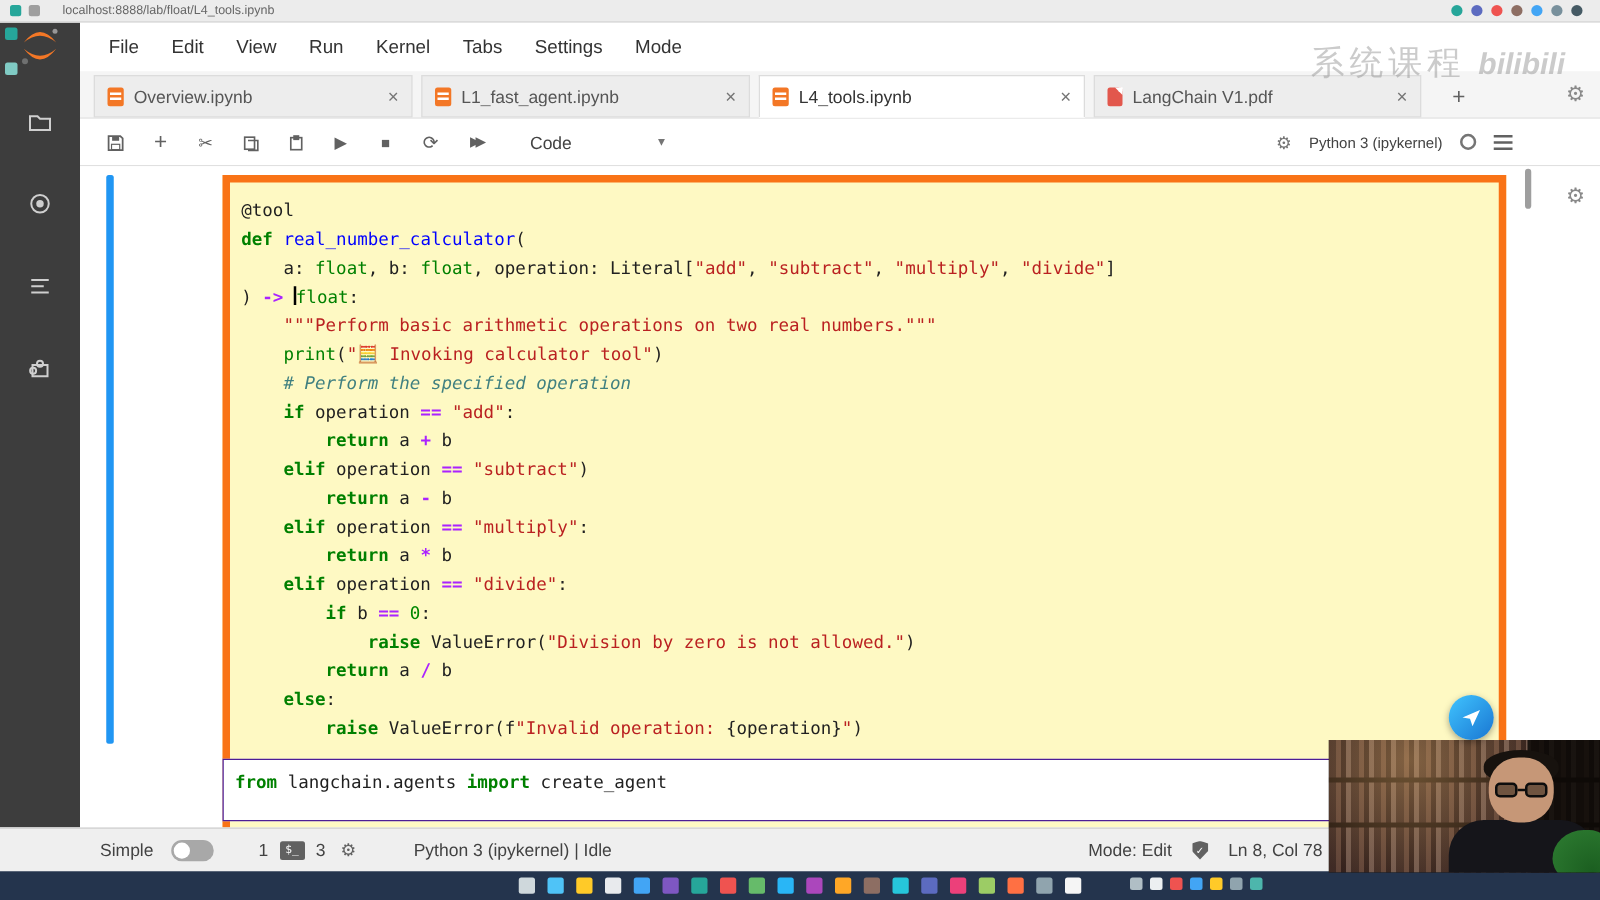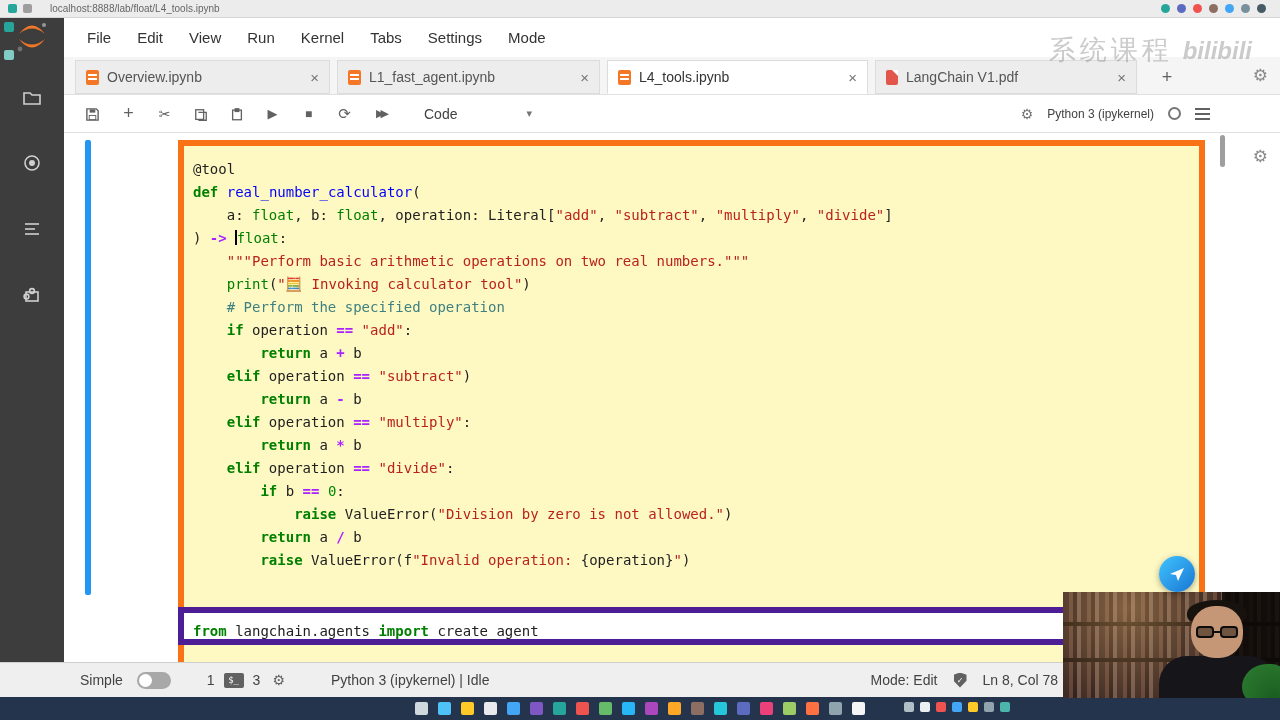--- a/index.html
+++ b/index.html
@@ -56,28 +56,28 @@
   .kernel-name { font-size:12px; color:#424242; }
   .kernel-circle { width:13px; height:13px; border:2px solid #757575; border-radius:50%; }
   .burger { display:inline-block; }
   .burger i { display:block; width:15px; height:2px; background:#616161; margin:3px 0; }
 
   
   .content { position:absolute; left:64px; top:133px; right:0; bottom:58px; background:#fff; overflow:hidden; }
   .active-bar { position:absolute; left:21px; top:7px; width:6px; height:455px; background:#2196f3; border-radius:2px; }
   .editor1 { position:absolute; left:114px; top:7px; width:1027px; height:588px; background:#fef9c3;
     border:6px solid #f97316; padding:12px 8px 0 9px; }
-  .editor2 { position:absolute; left:114px; top:474px; width:1027px; height:38px; background:#fff;
-    border:6px solid #4c1d95; padding:7px 8px 0 9px; }
+  .editor2 { position:absolute; left:114px; top:474px; width:1027px; height:50px; background:#fff;
+    border:1px solid #4c1d95; padding:7px 8px 0 9px; }
   .prompt2 { position:absolute; left:21px; top:483px; width:142px; text-align:right;
     font-family:"DejaVu Sans Mono", monospace; font-size:13px; color:#9e9e9e; }
   .code-line { font-family:"DejaVu Sans Mono", monospace; font-size:14px; line-height:23px; white-space:pre; }
   .t-kw { color:#008000; font-weight:bold; }
   .t-str { color:#BA2121; }
-  .t-com { color:#408080; }
+  .t-com { color:#408080; font-style:italic; }
   .t-fn { color:#0000FF; }
   .t-op { color:#AA22FF; font-weight:bold; }
   .t-num { color:#080; }
   .t-bi { color:#008000; }
   .t-txt { color:#212121; }
   .t-cur { display:inline-block; width:1.5px; height:15px; background:#000; vertical-align:-2px; }
   .v-scroll { position:absolute; left:1156px; top:2px; width:5px; height:32px; background:#9e9e9e; border-radius:3px; }
 
   
   .statusbar { position:absolute; left:0; right:0; bottom:23px; height:35px; background:#efefef;
@@ -287,20 +287,21 @@
       <div class="code-line"><span class="t-txt">    </span><span class="t-kw">if</span><span class="t-txt"> operation </span><span class="t-op">==</span><span class="t-txt"> </span><span class="t-str">"add"</span><span class="t-txt">:</span></div>
       <div class="code-line"><span class="t-txt">        </span><span class="t-kw">return</span><span class="t-txt"> a </span><span class="t-op">+</span><span class="t-txt"> b</span></div>
       <div class="code-line"><span class="t-txt">    </span><span class="t-kw">elif</span><span class="t-txt"> operation </span><span class="t-op">==</span><span class="t-txt"> </span><span class="t-str">"subtract"</span><span class="t-txt">)</span></div>
       <div class="code-line"><span class="t-txt">        </span><span class="t-kw">return</span><span class="t-txt"> a </span><span class="t-op">-</span><span class="t-txt"> b</span></div>
       <div class="code-line"><span class="t-txt">    </span><span class="t-kw">elif</span><span class="t-txt"> operation </span><span class="t-op">==</span><span class="t-txt"> </span><span class="t-str">"multiply"</span><span class="t-txt">:</span></div>
       <div class="code-line"><span class="t-txt">        </span><span class="t-kw">return</span><span class="t-txt"> a </span><span class="t-op">*</span><span class="t-txt"> b</span></div>
       <div class="code-line"><span class="t-txt">    </span><span class="t-kw">elif</span><span class="t-txt"> operation </span><span class="t-op">==</span><span class="t-txt"> </span><span class="t-str">"divide"</span><span class="t-txt">:</span></div>
       <div class="code-line"><span class="t-txt">        </span><span class="t-kw">if</span><span class="t-txt"> b </span><span class="t-op">==</span><span class="t-txt"> </span><span class="t-num">0</span><span class="t-txt">:</span></div>
       <div class="code-line"><span class="t-txt">            </span><span class="t-kw">raise</span><span class="t-txt"> ValueError(</span><span class="t-str">"Division by zero is not allowed."</span><span class="t-txt">)</span></div>
       <div class="code-line"><span class="t-txt">        </span><span class="t-kw">return</span><span class="t-txt"> a </span><span class="t-op">/</span><span class="t-txt"> b</span></div>
+      <div class="code-line"><span class="t-txt">    </span><span class="t-kw">else</span><span class="t-txt">:</span></div>
       <div class="code-line"><span class="t-txt">        </span><span class="t-kw">raise</span><span class="t-txt"> ValueError(f</span><span class="t-str">"Invalid operation: </span><span class="t-txt">{operation}</span><span class="t-str">"</span><span class="t-txt">)</span></div>
     </div>
   <div class="prompt2">[10]:</div>
   <div class="editor2">
       <div class="code-line"><span class="t-kw">from</span><span class="t-txt"> langchain.agents </span><span class="t-kw">import</span><span class="t-txt"> create_agent</span></div>
     </div>
   <div class="v-scroll"></div>
 </div>
 
 <div class="statusbar">

